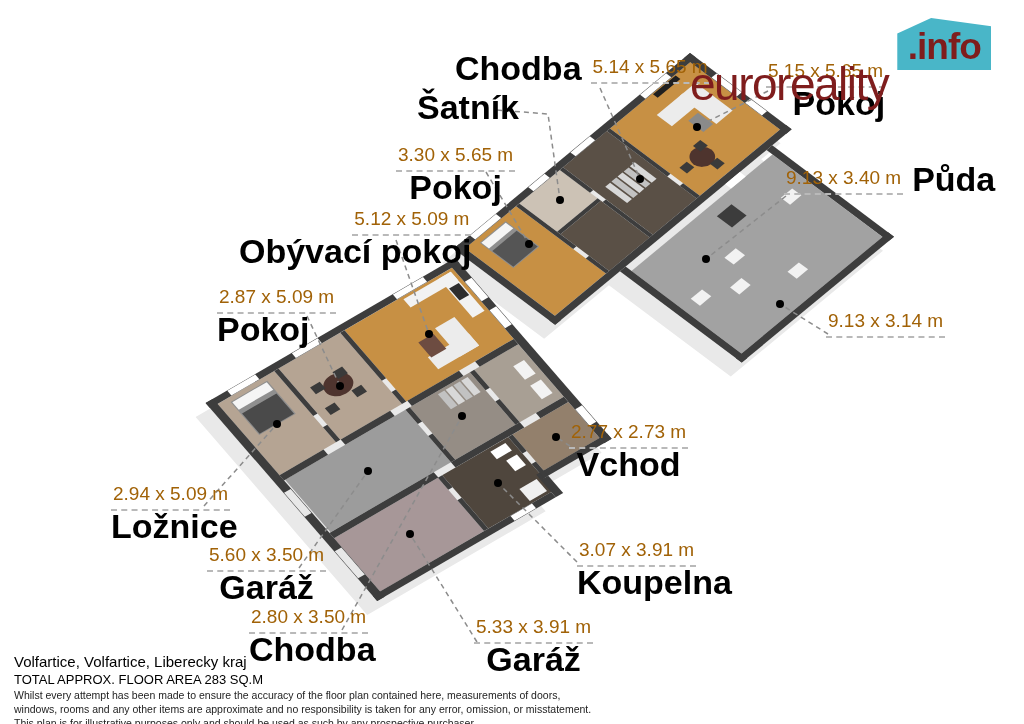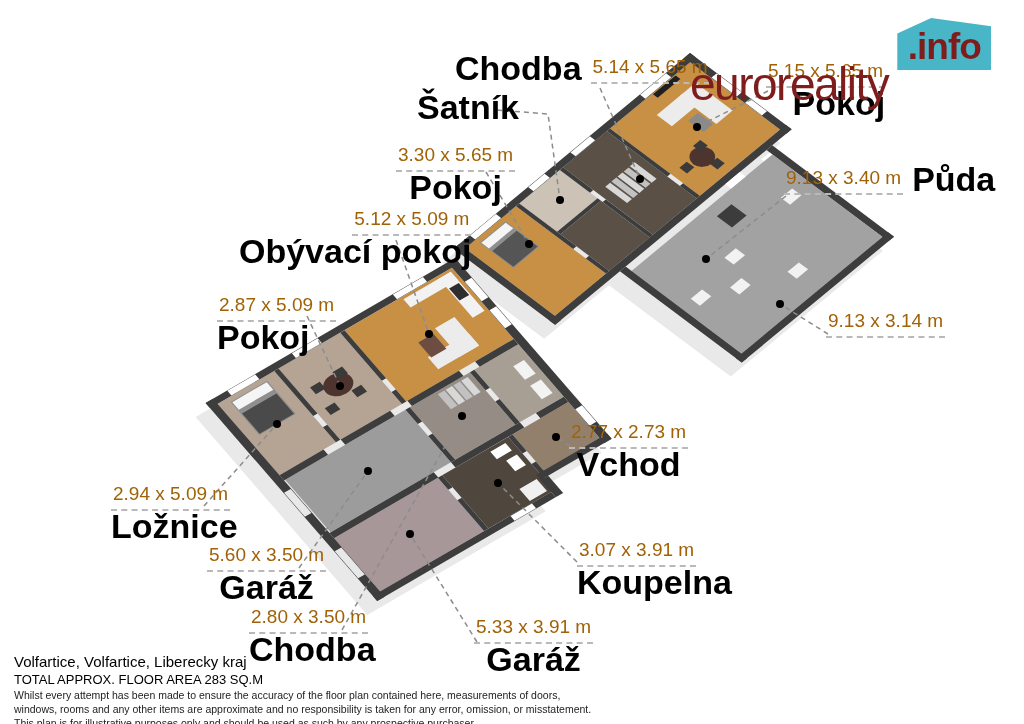--- a/index.html
+++ b/index.html
@@ -16,21 +16,21 @@
   
   .plan-label{position:absolute;display:inline-flex;flex-direction:column;align-items:flex-start;}
   .plan-label .dims{font-size:19px;color:#a16207;border-bottom:2px dashed #b9b9b9;padding:0 2px 4px 2px;white-space:nowrap;}
   .plan-label .rname{font-size:34px;font-weight:bold;line-height:30px;white-space:nowrap;}
   .row-label{flex-direction:row;align-items:flex-start;gap:9px;}
   .row-label .rname{margin-top:-3px;}
   .c-center{align-items:center;} .c-end{align-items:flex-end;}
   #lbl0{left:455px;top:56px;} #lbl1{left:417px;top:92px;}
   #lbl2{left:396px;top:144px;justify-content:center;} #lbl3{left:766px;top:60px;}
   #lbl4{left:784px;top:167px;} #lbl5{left:826px;top:310px;}
-  #lbl6{left:239px;top:208px;} #lbl7{left:217px;top:294px;}
+  #lbl6{left:239px;top:208px;} #lbl7{left:217px;top:286px;}
   #lbl8{left:111px;top:483px;} #lbl9{left:207px;top:544px;}
   #lbl10{left:249px;top:606px;} #lbl11{left:474px;top:616px;}
   #lbl12{left:577px;top:539px;text-align:center;} #lbl13{left:569px;top:421px;}
   
   .footer{position:absolute;left:14px;top:652px;}
   .footer .addr{font-size:15px;line-height:19px;}
   .footer .area{font-size:13px;line-height:17px;}
   .footer .disc{font-size:10.5px;line-height:14px;color:#222;}
 </style>
 </head>

